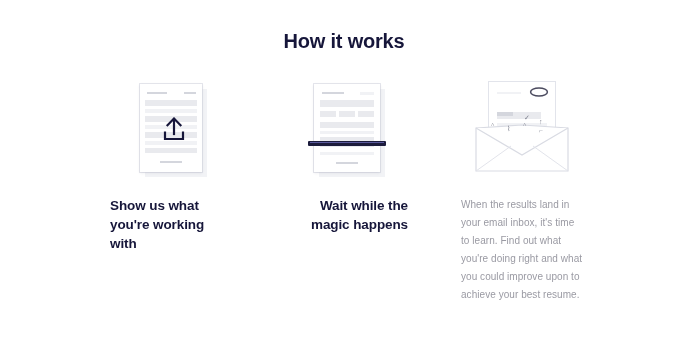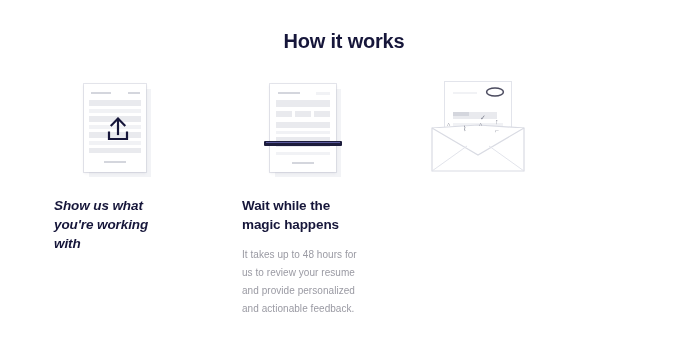--- a/index.html
+++ b/index.html
@@ -46,22 +46,22 @@
     width: 688px;
     display: flex;
     justify-content: flex-start;
   }
   .col {
     width: 140px;
     display: flex;
     flex-direction: column;
     align-items: flex-start;
   }
-  .col-1 { margin-left: 54px; font-style: italic; }
-  .col-2 { margin-left: 48px; }
+  .col-1 { margin-left: 110px; }
+  .col-2 { margin-left: 36px; text-align: right; }
   .col-3 { margin-left: 35px; }
 
   
   .illo {
     width: 110px;
     height: 98px;
     position: relative;
     margin-left: 18px;
     margin-bottom: 18px;
   }
@@ -235,21 +235,20 @@
           <div class="bar" style="left:6px;  top:53px; width:54px; height:10px;"></div>
           <div class="bar bar-faint" style="left:6px;  top:68px; width:54px; height:3px;"></div>
           <div class="bar bar-dark" style="left:22px; top:78px; width:22px; height:2px;"></div>
         </div>
         <div class="scanbar">
           <div class="scanbar-inner"></div>
         </div>
       </div>
 
       <h3 class="col-heading">Wait while the magic happens</h3>
-      <p class="col-body">It takes up to 48 hours for us to review your resume and provide personalized and actionable feedback.</p>
     </div>
 
     <div class="col col-3">
 
       <div class="illo illo-3">
 
         <div class="env-sheet">
           <div class="bar bar-faint" style="left:8px;  top:10px; width:24px; height:2px;"></div>
           <div class="bar" style="left:8px;  top:30px; width:44px; height:7px;"></div>
           <div class="bar bar-dark" style="left:8px;  top:30px; width:16px; height:4px;"></div>
@@ -271,16 +270,17 @@
             <path d="M93 47 L58 22" fill="none" stroke="#e2e4eb" stroke-width="1"></path>
           </svg>
           <span class="mark" style="left:16px; top:-2px;">^</span>
           <span class="mark" style="left:32px; top:2px;">⌇</span>
           <span class="mark" style="left:48px; top:-2px;">^</span>
           <span class="mark" style="left:64px; top:4px;">⌐</span>
         </div>
 
       </div>
 
+      <p class="col-body">When the results land in your email inbox, it's time to learn. Find out what you're doing right and what you could improve upon to achieve your best resume.</p>
     </div>
 
   </div>
 </div>
 
 </body></html>

